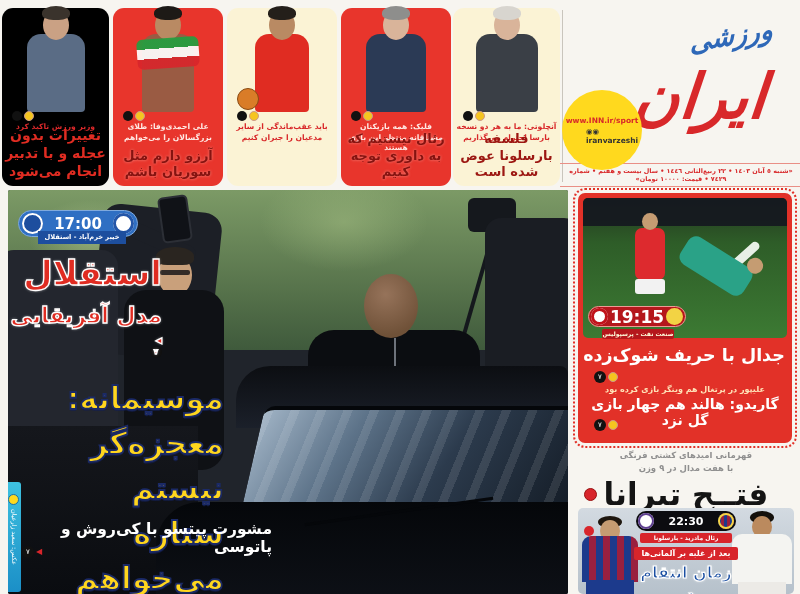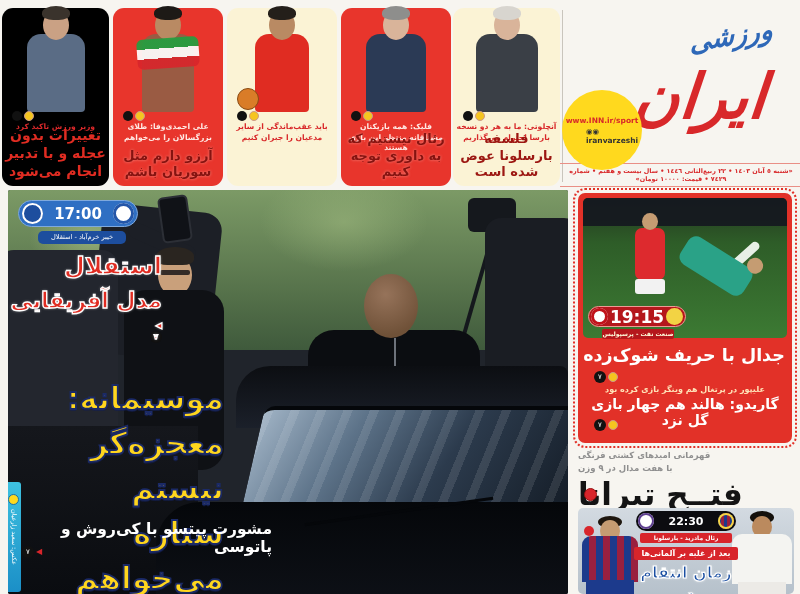--- a/index.html
+++ b/index.html
@@ -58,29 +58,29 @@
   .ph-mos-body::before{content:"";position:absolute;left:50%;top:8px;width:2px;height:70px;background:#6d727b;}
   .ph-mos-head{position:absolute;left:356px;top:84px;width:54px;height:64px;border-radius:50%;background:radial-gradient(circle at 40% 32%,#96735a,#6f5138 75%);}
   .ph-darkleft{position:absolute;left:0;top:236px;width:190px;height:170px;background:linear-gradient(180deg,#15171c,#0a0c10);}
   .ph-car-roof{position:absolute;left:228px;top:176px;right:0;height:62px;background:linear-gradient(180deg,#0c0e12,#1b202a);border-radius:34px 8px 0 0;}
   .ph-windshield{position:absolute;left:244px;top:216px;right:-8px;height:112px;border-radius:10px;border-top:4px solid #05070a;transform:skewX(-13deg);background:
      repeating-linear-gradient(100deg,rgba(255,255,255,.10) 0 9px,rgba(255,255,255,0) 9px 26px),
      linear-gradient(115deg,#9fb2c4 0%,#5d7389 28%,#2c3b4d 58%,#141c26 100%);}
   .ph-hood{position:absolute;left:148px;top:312px;right:0;height:95px;background:linear-gradient(180deg,#05070a,#0d1016);border-radius:44px 0 0 0;}
   .ph-wiper{position:absolute;left:296px;top:320px;width:190px;height:3px;background:#05070a;transform:rotate(-8deg);}
 
-  .pill17{position:absolute;left:10px;top:10px;width:120px;height:27px;background:#2f6fc3;border:1px solid #7fa9dd;border-radius:15px;display:flex;align-items:center;justify-content:space-between;padding:0 3px;box-sizing:border-box;z-index:20;}
+  .pill17{position:absolute;left:10px;top:20px;width:120px;height:27px;background:#2f6fc3;border:1px solid #7fa9dd;border-radius:15px;display:flex;align-items:center;justify-content:space-between;padding:0 3px;box-sizing:border-box;z-index:20;}
   .pill17 .t{color:#fff;font-size:15px;font-weight:bold;direction:ltr;}
   .crest{width:21px;height:21px;border-radius:50%;background:#fff;position:relative;}
   .crest.esteghlal{box-shadow:inset 0 0 0 3px #2456a8;}
   .crest.kheybar{background:#1d4e9e;box-shadow:inset 0 0 0 2px #fff;}
-  .teams17{position:absolute;left:30px;top:41px;width:88px;height:13px;background:#1d4e9e;border-radius:5px;color:#fff;font-size:6.6px;font-weight:normal;text-align:center;line-height:13px;z-index:20;}
+  .teams17{position:absolute;left:30px;top:41px;width:88px;height:13px;background:#1d4e9e;border-radius:0;color:#fff;font-size:6.6px;font-weight:bold;text-align:center;line-height:13px;z-index:20;}
   .esteghlal-hl{position:absolute;left:2px;top:58px;width:152px;text-align:right;z-index:20;line-height:1.5;}
   .esteghlal-hl span{display:block;font-weight:900;color:#e02c22;-webkit-text-stroke:1.3px #ffffff;text-shadow:0 0 3px rgba(255,255,255,.8);}
-  .esteghlal-hl .l1{font-size:24px;}
+  .esteghlal-hl .l1{font-size:34px;}
   .esteghlal-hl .l2{font-size:22px;}
   .pref{display:flex;align-items:center;gap:2px;z-index:22;}
   .pref .arrow-r{font-size:8px;}
   .pref .dot-b{width:12px;height:12px;line-height:12px;font-size:7px;}
   .main-hl{position:absolute;left:0;top:186px;width:222px;padding-right:6px;box-sizing:border-box;text-align:right;z-index:21;line-height:1.45;}
   .main-hl span{display:block;font-size:31px;font-weight:900;color:#ffd61e;-webkit-text-stroke:1.8px #1b2a66;text-shadow:0 2px 0 rgba(20,30,80,.65);}
   .sub-hl{position:absolute;left:0;top:330px;width:272px;padding-right:8px;box-sizing:border-box;text-align:right;font-size:15.5px;font-weight:900;color:#ffffff;z-index:21;}
   .credit{position:absolute;left:-2px;top:292px;width:15px;height:110px;background:linear-gradient(180deg,#3ec1e0,#1b8fc7);border-radius:3px;z-index:23;display:flex;flex-direction:column;align-items:center;padding-top:12px;box-sizing:border-box;}
   .credit .cam{width:9px;height:9px;border-radius:50%;background:#ffd91e;border:1px solid #1b6fa7;}
   .credit .txt{writing-mode:vertical-rl;font-size:6.4px;color:#fff;margin-top:4px;}
@@ -101,21 +101,21 @@
   .crest.naft{background:#f2d344;}
   .crest.pers{background:#fff;box-shadow:inset 0 0 0 3px #c1121a;}
   .teams19{position:absolute;left:24px;top:136px;width:72px;height:10px;background:#b5171c;border-radius:2px;color:#ffd;font-size:6px;font-weight:bold;text-align:center;line-height:10px;z-index:6;}
   .p-hl{position:absolute;top:152px;left:4px;right:6px;text-align:center;font-size:17.5px;font-weight:900;color:#fff;}
   .p-badges{position:absolute;top:178px;left:16px;}
   .p-kicker{position:absolute;top:192px;left:4px;right:4px;text-align:center;font-size:8px;font-weight:bold;color:#ffe3b8;}
   .p-hl2{position:absolute;top:203px;left:4px;right:4px;text-align:center;font-size:14px;font-weight:900;color:#ffffff;}
   .p-badges2{position:absolute;top:226px;left:16px;}
 
   
-  .wrest{position:absolute;left:578px;top:449px;width:216px;text-align:left;z-index:4;}
+  .wrest{position:absolute;left:578px;top:449px;width:216px;text-align:center;z-index:4;}
   .w-kicker{font-size:8.5px;font-weight:bold;color:#8f8f8f;line-height:1.5;}
   .w-hl{position:relative;margin-top:1px;font-size:31px;font-weight:900;color:#141414;line-height:1.2;}
   .w-dot{position:absolute;left:6px;top:12px;width:11px;height:11px;border-radius:50%;background:#d8252b;border:1px solid #911;}
 
   
   .clasico{position:absolute;left:578px;top:508px;width:216px;height:86px;border-radius:5px;overflow:hidden;background:linear-gradient(180deg,#d3dae1,#b6c1cb);z-index:4;}
   .cl-barca{position:absolute;left:4px;bottom:-8px;width:56px;height:80px;}
   .cl-barca .sh{position:absolute;top:14px;left:0;right:0;height:46px;border-radius:9px 9px 0 0;background:repeating-linear-gradient(90deg,#1c3a8c 0 7px,#99203f 7px 14px);}
   .cl-barca .hd{position:absolute;top:-2px;left:18px;width:20px;height:22px;border-radius:50%;background:#c59c72;}
   .cl-barca .hr{position:absolute;top:-6px;left:16px;width:24px;height:12px;border-radius:50%;background:#1e170f;}

